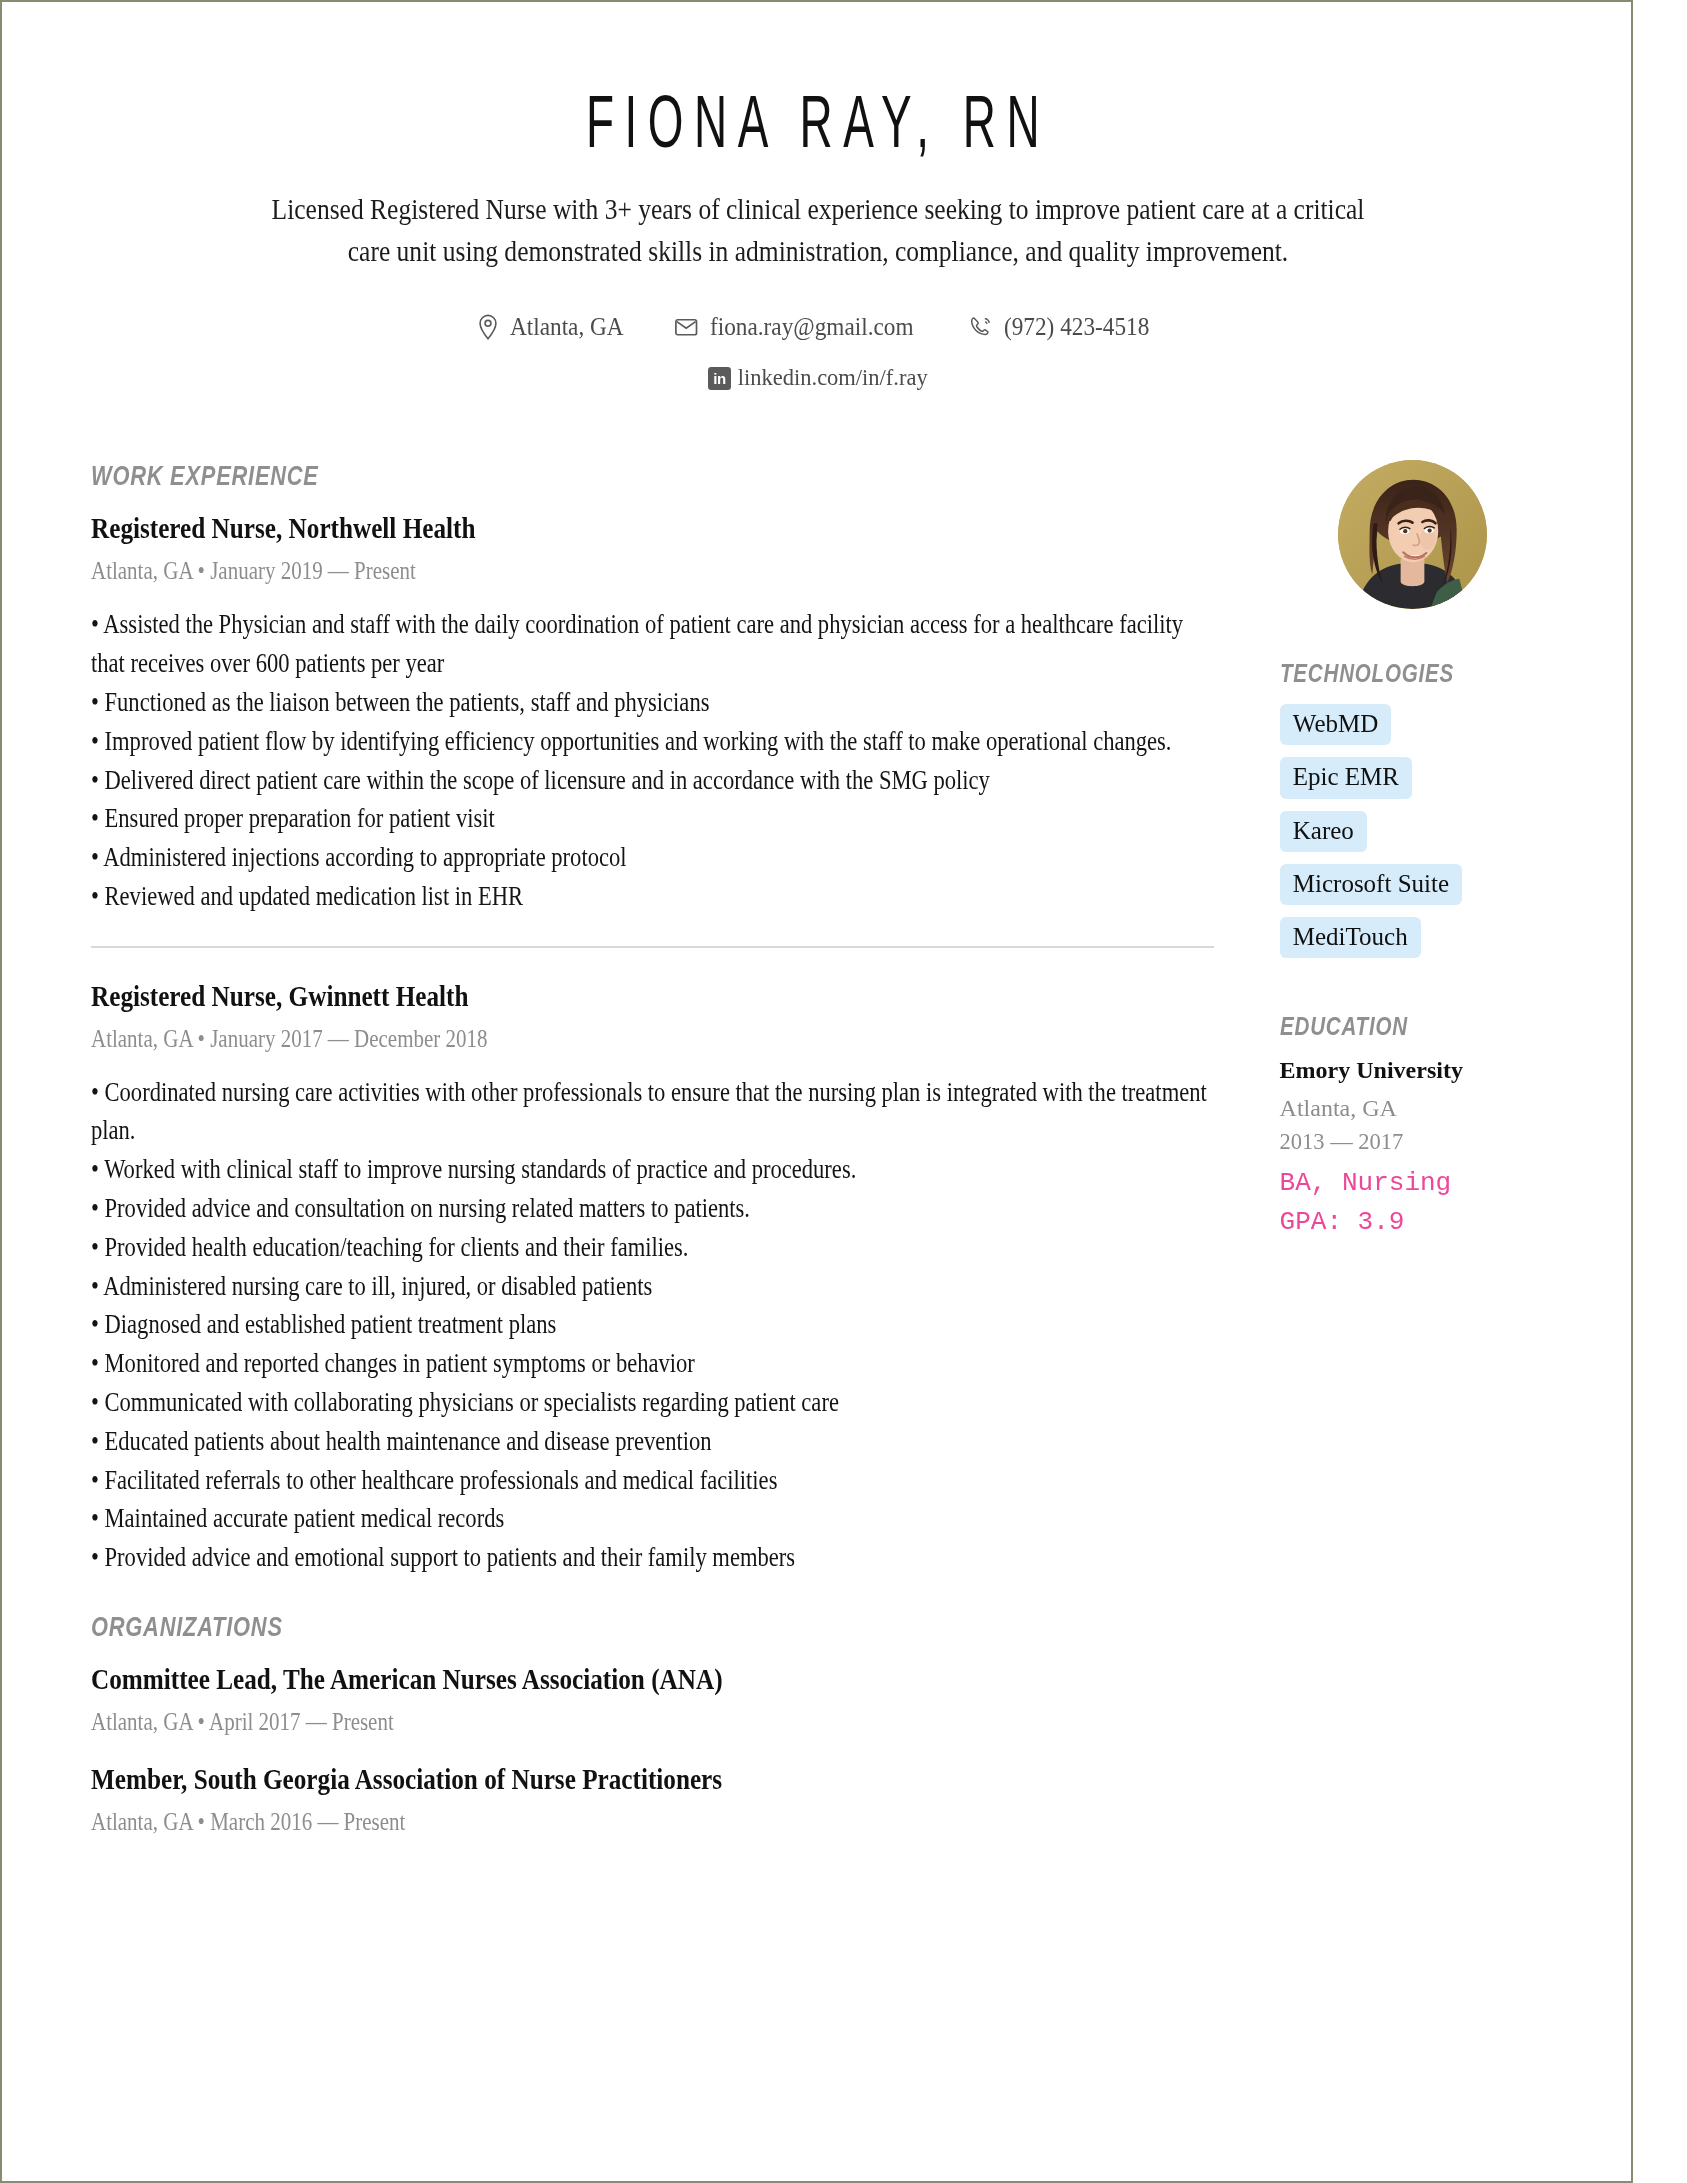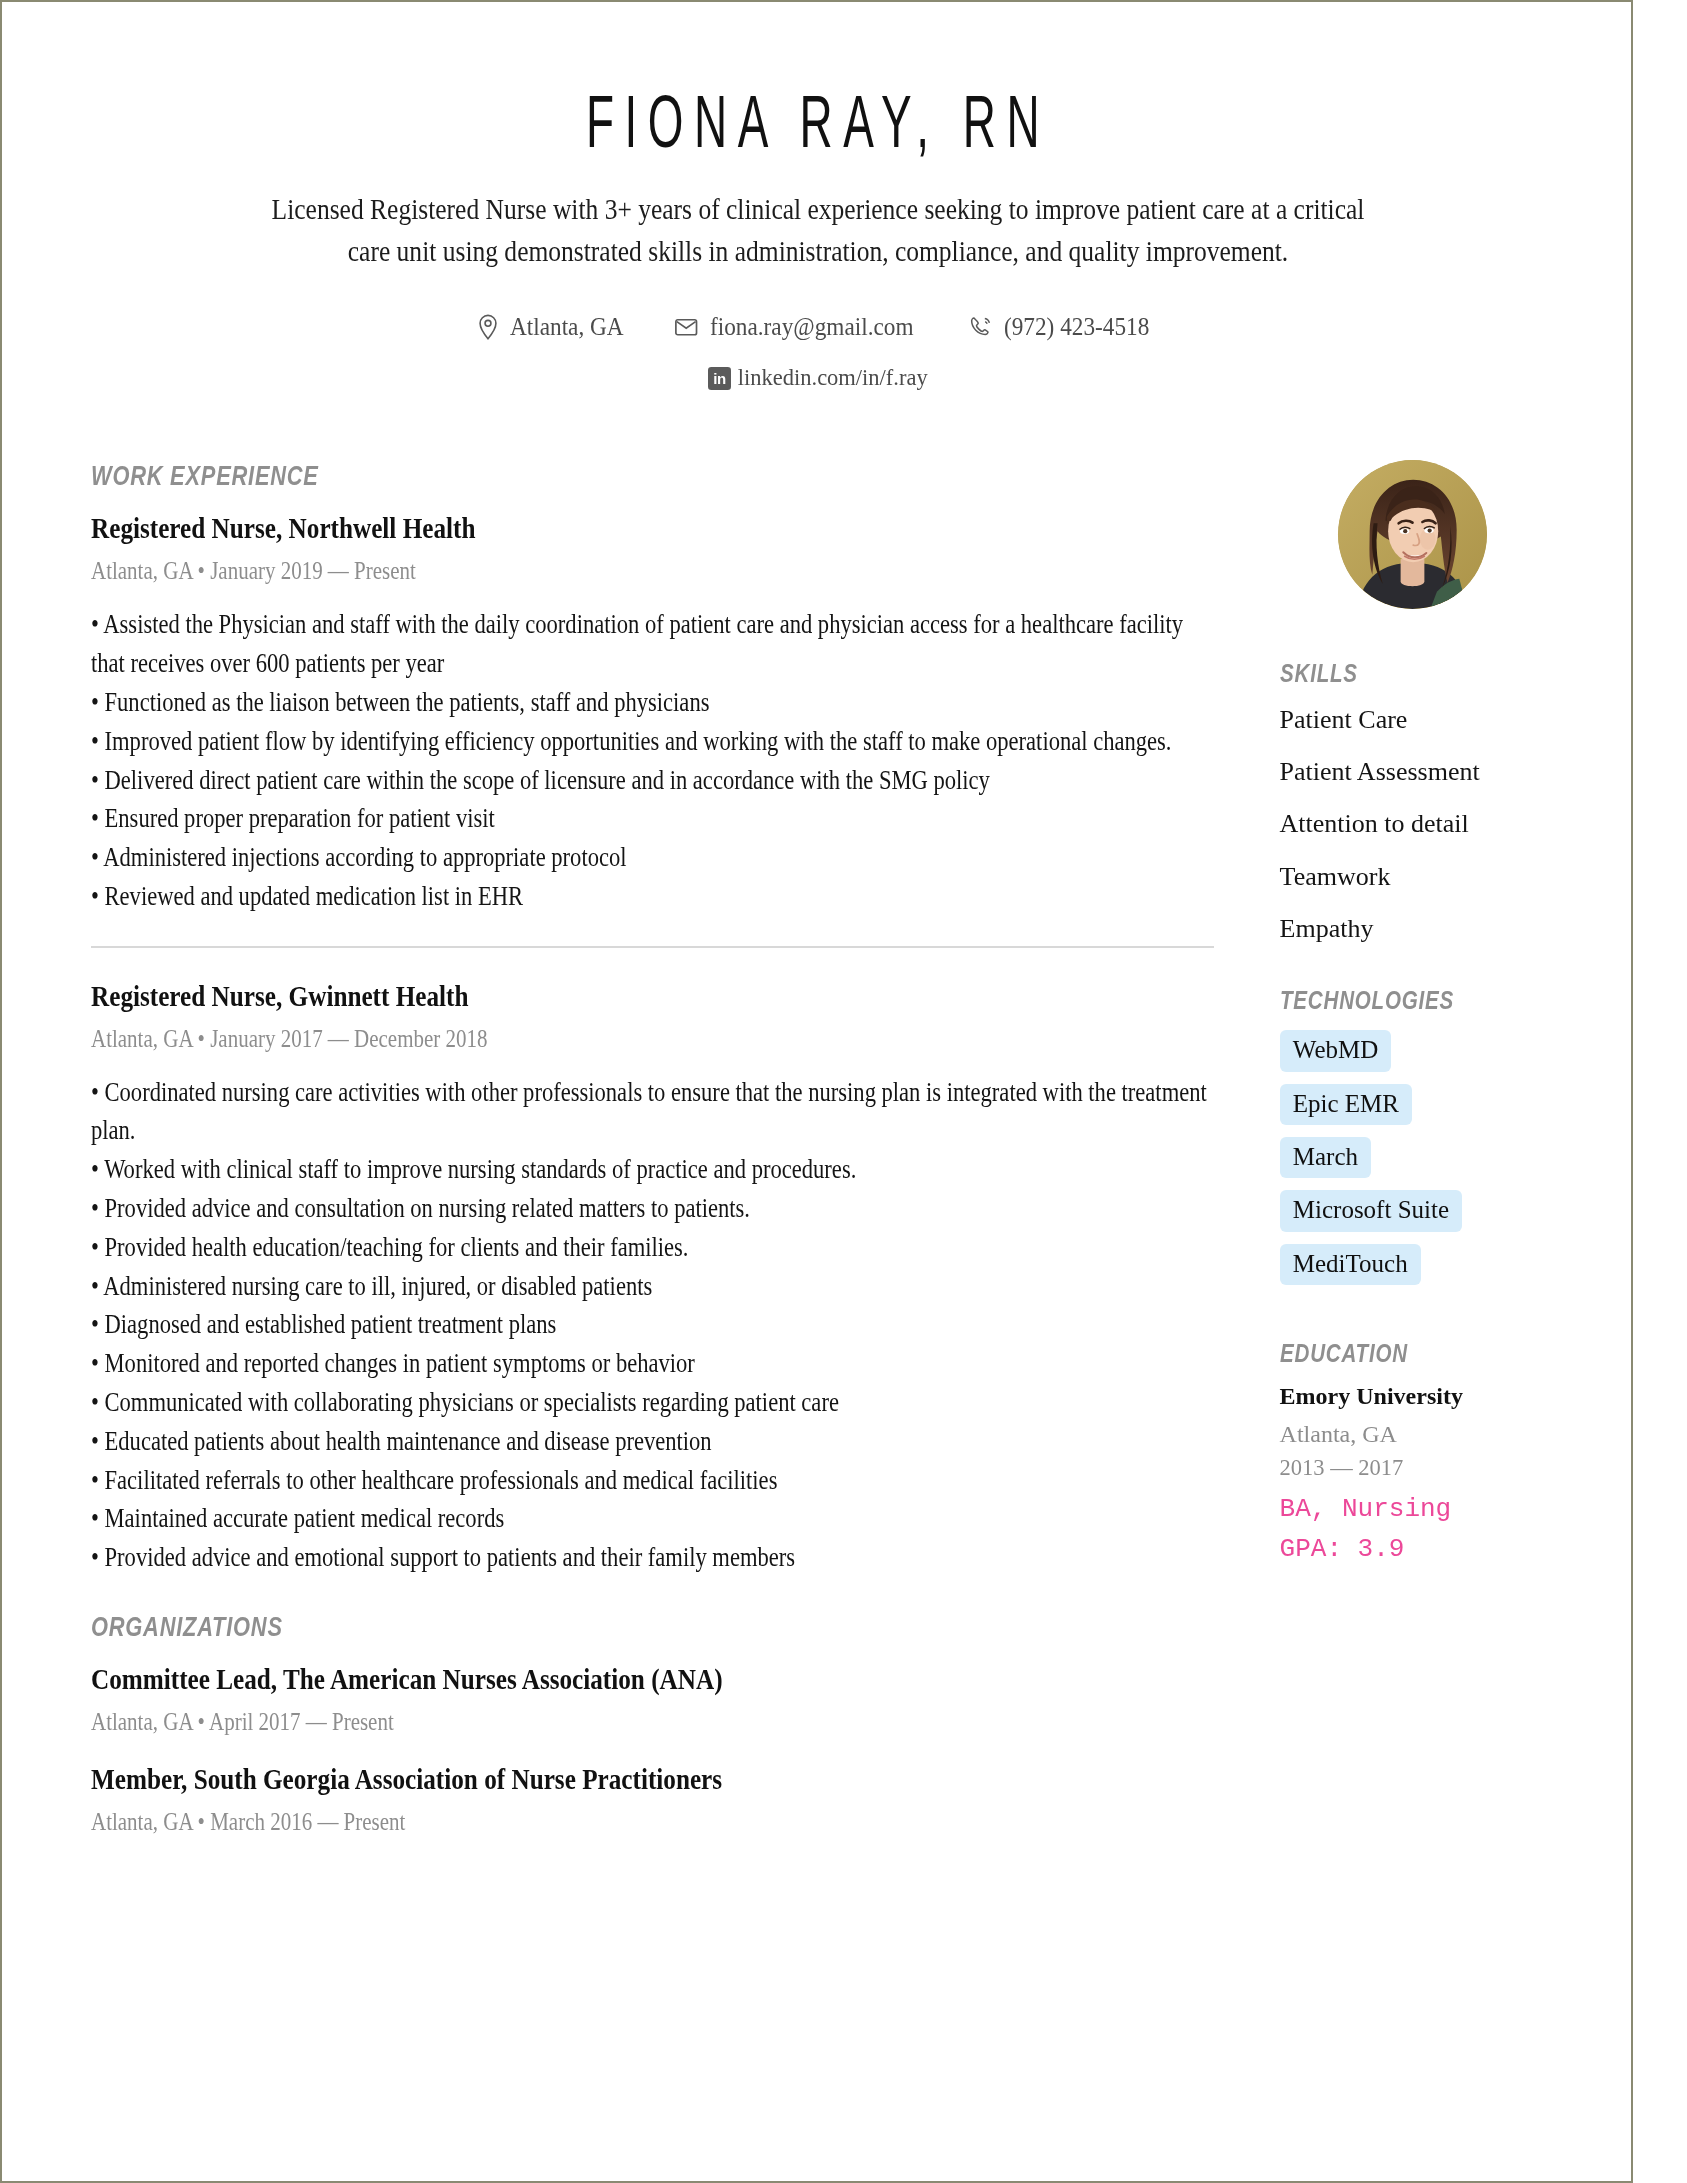--- a/index.html
+++ b/index.html
@@ -393,34 +393,26 @@
               <path d="M120 112c3 8 5 13 2 16-2 2-6 2-8 1" stroke="#d7a183" stroke-width="2.6" fill="none" stroke-linecap="round"></path>
 
               <path d="M100 141c9 9 24 9 33 1-10 4-23 4-33-1z" fill="#ffffff"></path>
               <path d="M99 140c10 10 25 10 35 1" stroke="#b4705e" stroke-width="3" fill="none" stroke-linecap="round"></path>
               <path d="M101 146c9 6 21 6 30 0" stroke="#c3796a" stroke-width="2.4" fill="none" stroke-linecap="round"></path>
             </g>
           </svg>
         </div>
       </div>
 
-      <div class="side-block">
-        <div class="sec-head side">SKILLS</div>
-        <div class="skill-item">Patient Care</div>
-        <div class="skill-item">Patient Assessment</div>
-        <div class="skill-item">Attention to detail</div>
-        <div class="skill-item">Teamwork</div>
-        <div class="skill-item">Empathy</div>
-      </div>
 
       <div class="side-block">
         <div class="sec-head side">TECHNOLOGIES</div>
         <div class="tag-wrap"><span class="tag">WebMD</span></div>
         <div class="tag-wrap"><span class="tag">Epic EMR</span></div>
-        <div class="tag-wrap"><span class="tag">March</span></div>
+        <div class="tag-wrap"><span class="tag">Kareo</span></div>
         <div class="tag-wrap"><span class="tag">Microsoft Suite</span></div>
         <div class="tag-wrap"><span class="tag">MediTouch</span></div>
       </div>
 
       <div class="side-block">
         <div class="sec-head side">EDUCATION</div>
         <div class="edu-school">Emory University</div>
         <div class="edu-sub">Atlanta, GA</div>
         <div class="edu-sub small">2013 — 2017</div>
         <div class="edu-line">BA, Nursing</div>

